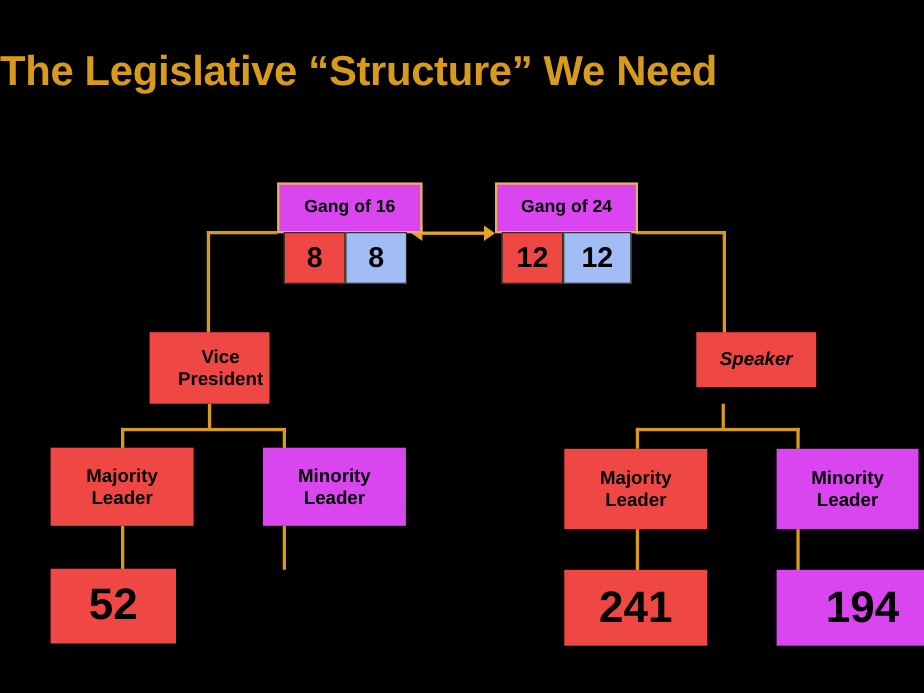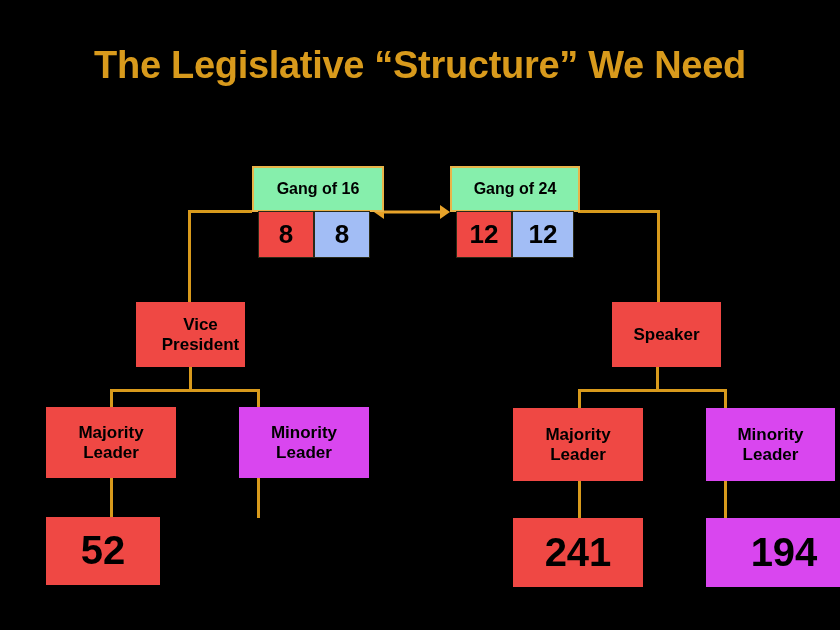--- a/index.html
+++ b/index.html
@@ -20,21 +20,20 @@
     height: 630px;
     background: #000000;
   }
 
   
   .title {
     position: absolute;
     left: 0;
     top: 44px;
     width: 840px;
-    text-align: center;
     color: #d89a1c;
     font-size: 38px;
     font-weight: bold;
     letter-spacing: -0.3px;
     white-space: nowrap;
   }
 
   
   .node {
     position: absolute;
@@ -57,21 +56,21 @@
   
   .gang {
     position: absolute;
     z-index: 4;
   }
   .gang-header {
     position: absolute;
     left: 0;
     top: 0;
     box-sizing: border-box;
-    background: #86efac;
+    background: #d946ef;
     border: 2px solid #e8b44a;
     display: flex;
     align-items: center;
     justify-content: center;
     color: #000;
     font-size: 16px;
     font-weight: bold;
     white-space: nowrap;
   }
   .gang-cells {
@@ -202,21 +201,21 @@
     </div>
   </div>
 
   <div class="line v" style="left:110px; top:478px; height:40px;"></div>
   <div class="line v" style="left:257px; top:478px; height:40px;"></div>
 
   <div class="node red num-label" style="left:46px; top:517px; width:114px; height:68px;">
     <span>52</span>
   </div>
 
-  <div class="node red" style="left:612px; top:302px; width:109px; height:65px;">
+  <div class="node red" style="left:633px; top:302px; width:109px; height:50px;font-style:italic;">
     <div>
       <div class="role-label">Speaker</div>
     </div>
   </div>
 
   <div class="line v" style="left:656px; top:367px; height:22px;"></div>
   <div class="line h" style="left:578px; top:389px; width:149px;"></div>
   <div class="line v" style="left:578px; top:389px; height:19px;"></div>
   <div class="line v" style="left:724px; top:389px; height:19px;"></div>
 

